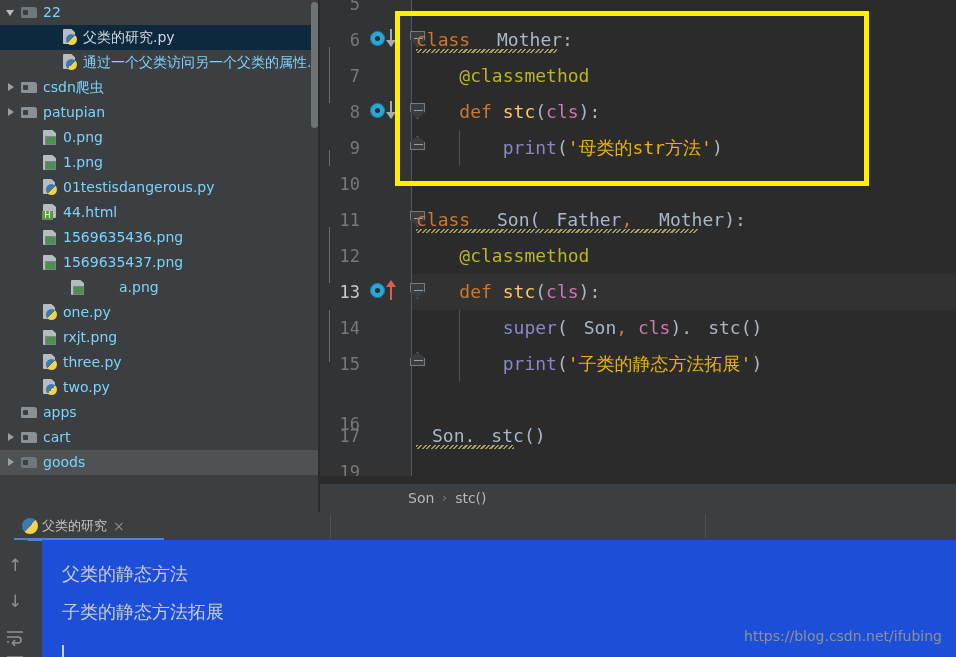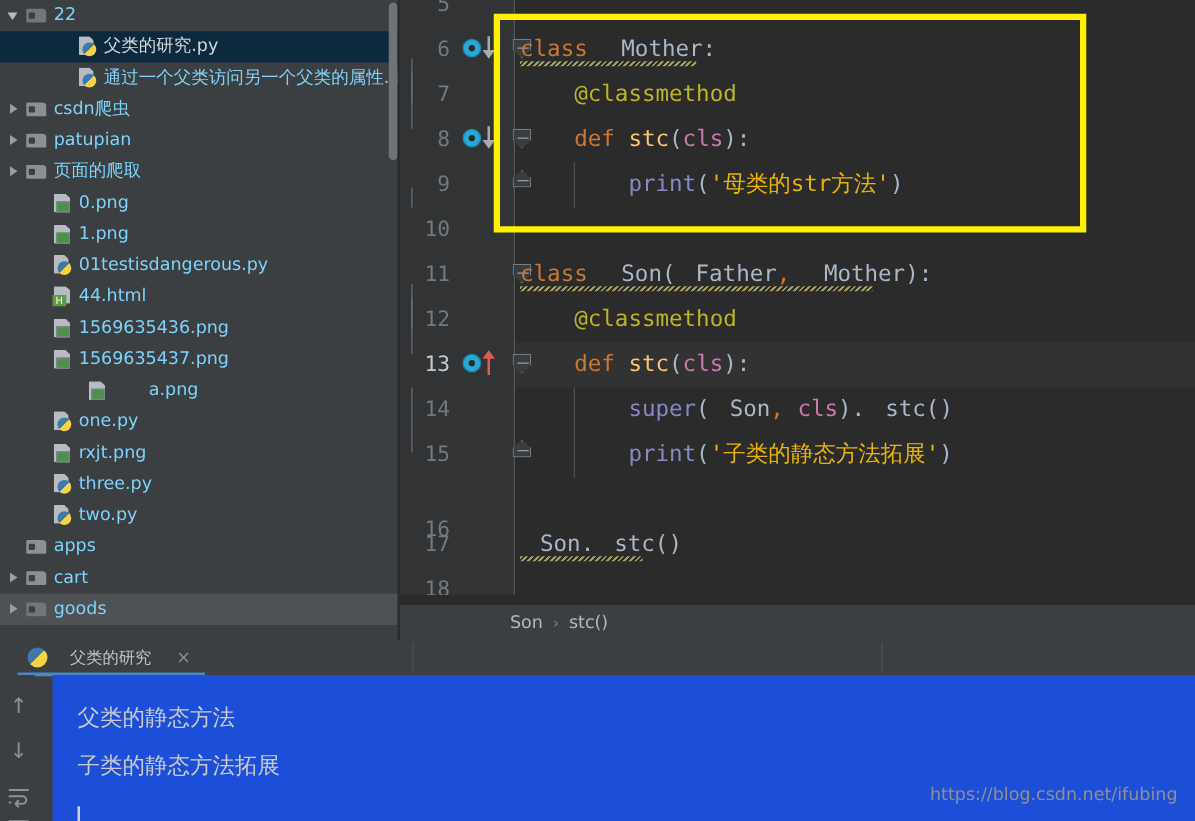--- a/index.html
+++ b/index.html
@@ -198,21 +198,21 @@
     position:absolute; left:320px; top:476px; width:636px; height:8px; background:#2b2b2b;
   }
 
   
   #run-panel {
     position:absolute; left:0; top:512px; width:956px; height:145px; background:#3c3f41;
   }
   #run-tabbar { position:absolute; left:0; top:0; width:956px; height:28px; background:#3c3f41; }
   #run-tab {
     position:absolute; left:14px; top:0; width:150px; height:28px;
-    display:flex; align-items:center; gap:18px; padding-left:8px;
+    display:flex; align-items:center; gap:4px; padding-left:8px;
   }
   #run-tab-underline {
     position:absolute; left:14px; top:26px; width:150px; height:3px; background:#4a88c7;
   }
   .tab-py-icon { width:16px; height:16px; border-radius:50%; flex:0 0 16px;
     background: linear-gradient(135deg,#3d7aab 0 50%, #f5d247 50% 100%); }
   #run-tab-label { font-size:13px; color:#c0c4c6; white-space:nowrap; }
   #run-tab-close { font-size:14px; color:#8b8f91; margin-left:2px; }
   .tabbar-div { position:absolute; top:2px; width:1px; height:24px; background:#4e5254; }
 
@@ -263,25 +263,20 @@
         </div>
         <div class="tree-row" style="padding-left: 4px;">
           <span class="arrow right"></span>
           <span class="ic folder"></span>
           <span class="tree-label">csdn爬虫</span>
         </div>
         <div class="tree-row" style="padding-left: 4px;">
           <span class="arrow right"></span>
           <span class="ic folder"></span>
           <span class="tree-label">patupian</span>
-        </div>
-        <div class="tree-row" style="padding-left: 4px;">
-          <span class="arrow right"></span>
-          <span class="ic folder"></span>
-          <span class="tree-label">页面的爬取</span>
         </div>
         <div class="tree-row" style="padding-left: 24px;">
           <span class="arrow "></span>
           <span class="ic png"></span>
           <span class="tree-label">0.png</span>
         </div>
         <div class="tree-row" style="padding-left: 24px;">
           <span class="arrow "></span>
           <span class="ic png"></span>
           <span class="tree-label">1.png</span>
@@ -447,21 +442,21 @@
         <div class="code-line" style="top: 382px; margin-top: 24px;">
           <div class="ln">16</div>
           <div class="code-text"></div>
         </div>
         <div class="code-line" style="top: 418px;">
           <div class="ln">17</div>
           <div class="code-text"><span class="k-cls">Son</span><span class="k-plain">.</span><span class="k-cls">stc</span><span class="k-plain">(</span><span class="k-plain">)</span></div>
           <div class="squiggle" style="left: 96px; width: 97.65px; bottom: 5px;"></div>
         </div>
         <div class="code-line" style="top: 454px;">
-          <div class="ln">18</div>
+          <div class="ln">19</div>
           <div class="code-text"></div>
         </div>
       </div>
   </div>
   <div id="editor-bottom-strip"></div>
 
   <div id="yellow-box"></div>
 
   <div id="breadcrumb">
     <span>Son</span>

